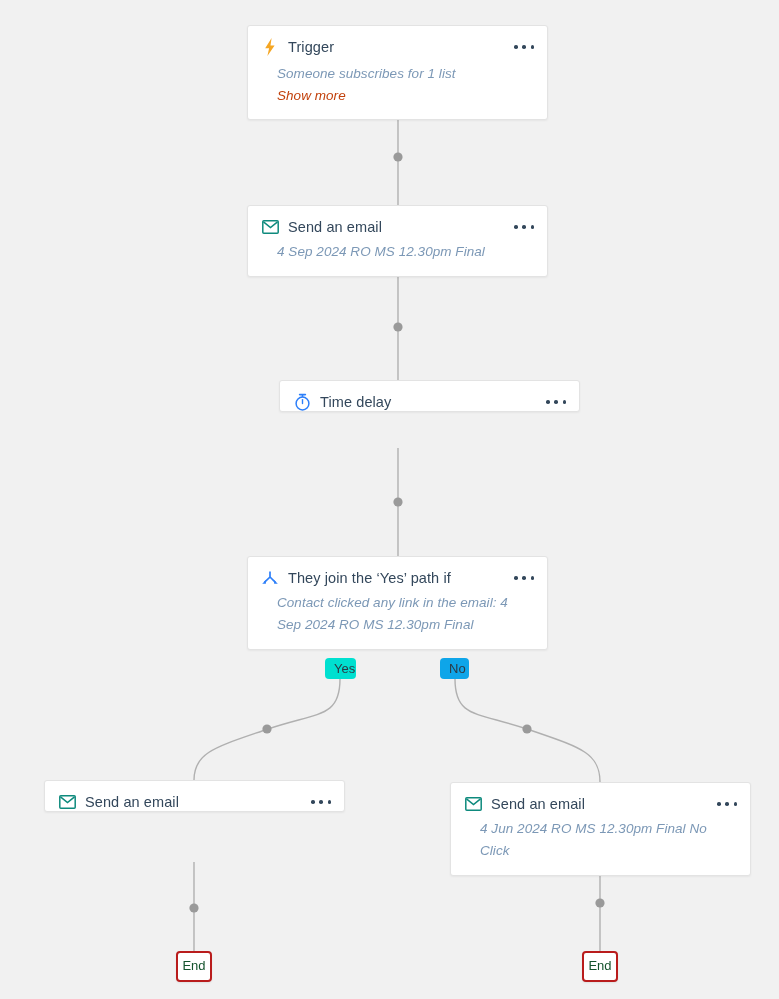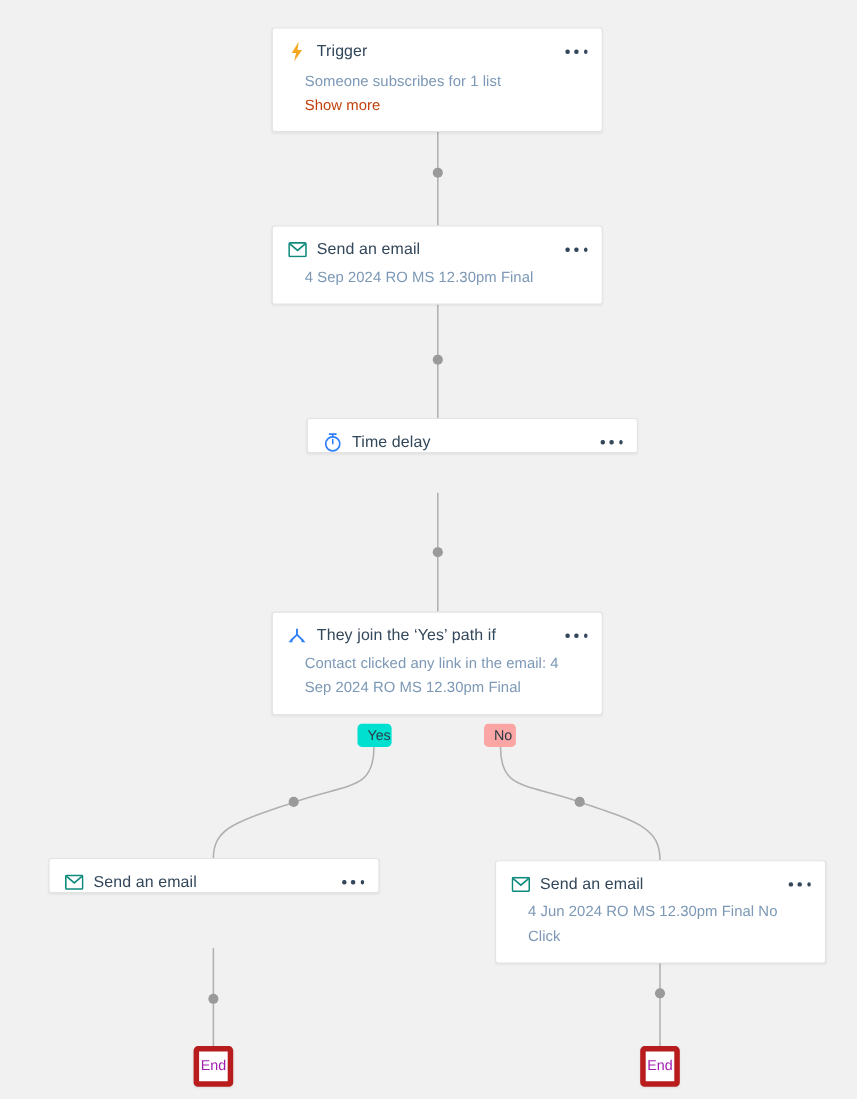--- a/index.html
+++ b/index.html
@@ -77,20 +77,21 @@
     height: 3.5px;
     border-radius: 50%;
     background: #33475b;
   }
   .node-body {
     padding: 7px 16px 13px 29px;
     font-size: 13.5px;
     line-height: 22px;
     color: #7c98b6;
     letter-spacing: 0.05px;
+    font-style: italic;
   }
   .node-body.tight { padding-top: 5px; }
   .link {
     display: block;
     color: #c2410c;
     font-size: 13.5px;
     line-height: 21px;
     text-decoration: none;
     cursor: pointer;
   }
@@ -101,32 +102,32 @@
     border-radius: 4px;
     font-size: 13px;
     line-height: 21px;
     color: #2b3a45;
     padding: 0 9px;
     text-align: center;
     box-sizing: border-box;
     height: 21px;
   }
   .branch-yes { background: #00e0d0; }
-  .branch-no  { background: #fca5a5; }
+  .branch-no  { background: #0ea5e9; }
 
   
   .end-node {
     position: absolute;
     background: #ffffff;
-    border: 5px solid #b91c1c;
+    border: 2px solid #b91c1c;
     border-radius: 4px;
     box-shadow: 0 1px 2px rgba(0,0,0,0.07);
     font-size: 13px;
     line-height: 22px;
-    color: #a21caf;
+    color: #14532d;
     text-align: center;
     padding: 2px 0 3px;
     width: 36px;
     box-sizing: border-box;
   }
 </style>
 </head>
 <body>
 
 <div id="canvas">

